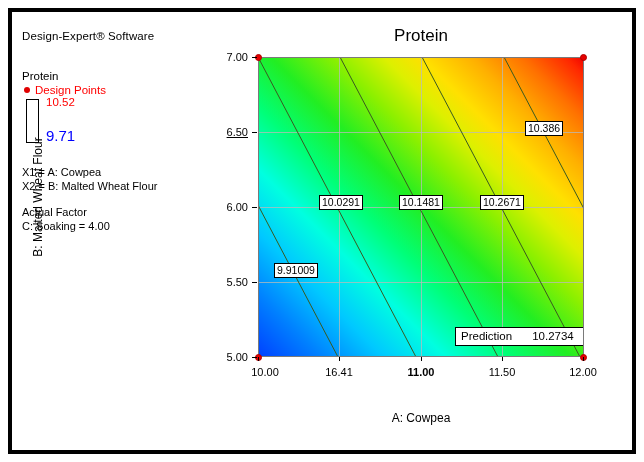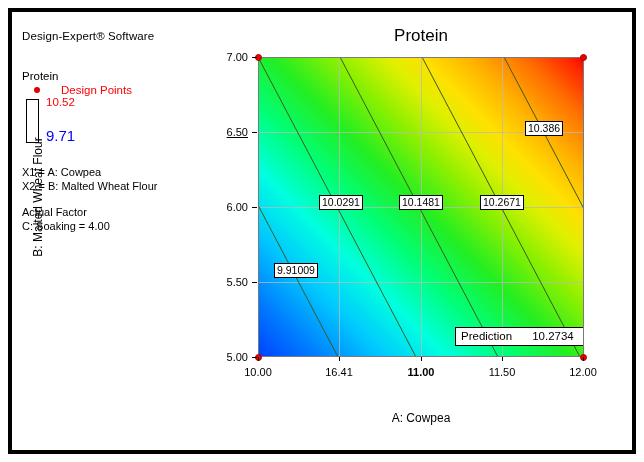--- a/index.html
+++ b/index.html
@@ -18,21 +18,21 @@
     position:absolute;left:8px;top:8px;width:628px;height:446px;
     border:4px solid #000000;box-sizing:border-box;background:#ffffff;
   }
 
   
   .info-panel{position:absolute;left:22px;top:30px;width:180px;}
   .de-title{font-size:11.5px;color:#000;letter-spacing:0.1px;white-space:nowrap;}
 
   .legend-block{position:absolute;left:22px;top:70px;width:180px;}
   .legend-resp{font-size:11.5px;color:#000;margin-bottom:2px;}
-  .legend-dp-row{display:flex;align-items:center;gap:21px;margin-left:12px;}
+  .legend-dp-row{display:flex;align-items:center;gap:5px;margin-left:2px;}
   .dp-dot{width:6px;height:6px;border-radius:50%;background:#e00000;display:inline-block;flex:0 0 auto;}
   .legend-dp-label{font-size:11.5px;color:#ff0000;}
 
   .scale-wrap{position:relative;margin-top:1px;height:50px;}
   .scale-bar{
     position:absolute;left:4px;top:2px;width:13px;height:44px;
     border:1.5px solid #000;background:#ffffff;box-sizing:border-box;
   }
   .scale-hi{position:absolute;left:24px;top:-1px;font-size:11.5px;color:#ff0000;}
   .scale-lo{position:absolute;left:24px;top:30px;font-size:15px;color:#0000ff;}
@@ -183,21 +183,21 @@
   <div class="dpoint" style="left:580px;top:54px;"></div>
   <div class="dpoint" style="left:255px;top:354px;"></div>
   <div class="dpoint" style="left:580px;top:354px;"></div>
 
   <div class="tick x" style="left:258px;top:357px;"></div>
   <div class="tick x" style="left:339px;top:357px;"></div>
   <div class="tick x" style="left:421px;top:357px;"></div>
   <div class="tick x" style="left:502px;top:357px;"></div>
   <div class="tick x" style="left:583px;top:357px;"></div>
 
-  <div class="xtick-label" style="left:235px;top:366px;">10.00</div>
+  <div class="xtick-label" style="left:242px;top:366px;">10.00</div>
   <div class="xtick-label" style="left:316px;top:366px;">16.41</div>
   <div class="xtick-label" style="left:398px;top:366px;font-weight:bold;">11.00</div>
   <div class="xtick-label" style="left:479px;top:366px;">11.50</div>
   <div class="xtick-label" style="left:560px;top:366px;">12.00</div>
 
   <div class="tick y" style="left:252px;top:57px;"></div>
   <div class="tick y" style="left:252px;top:132px;"></div>
   <div class="tick y" style="left:252px;top:207px;"></div>
   <div class="tick y" style="left:252px;top:282px;"></div>
   <div class="tick y" style="left:252px;top:357px;"></div>

